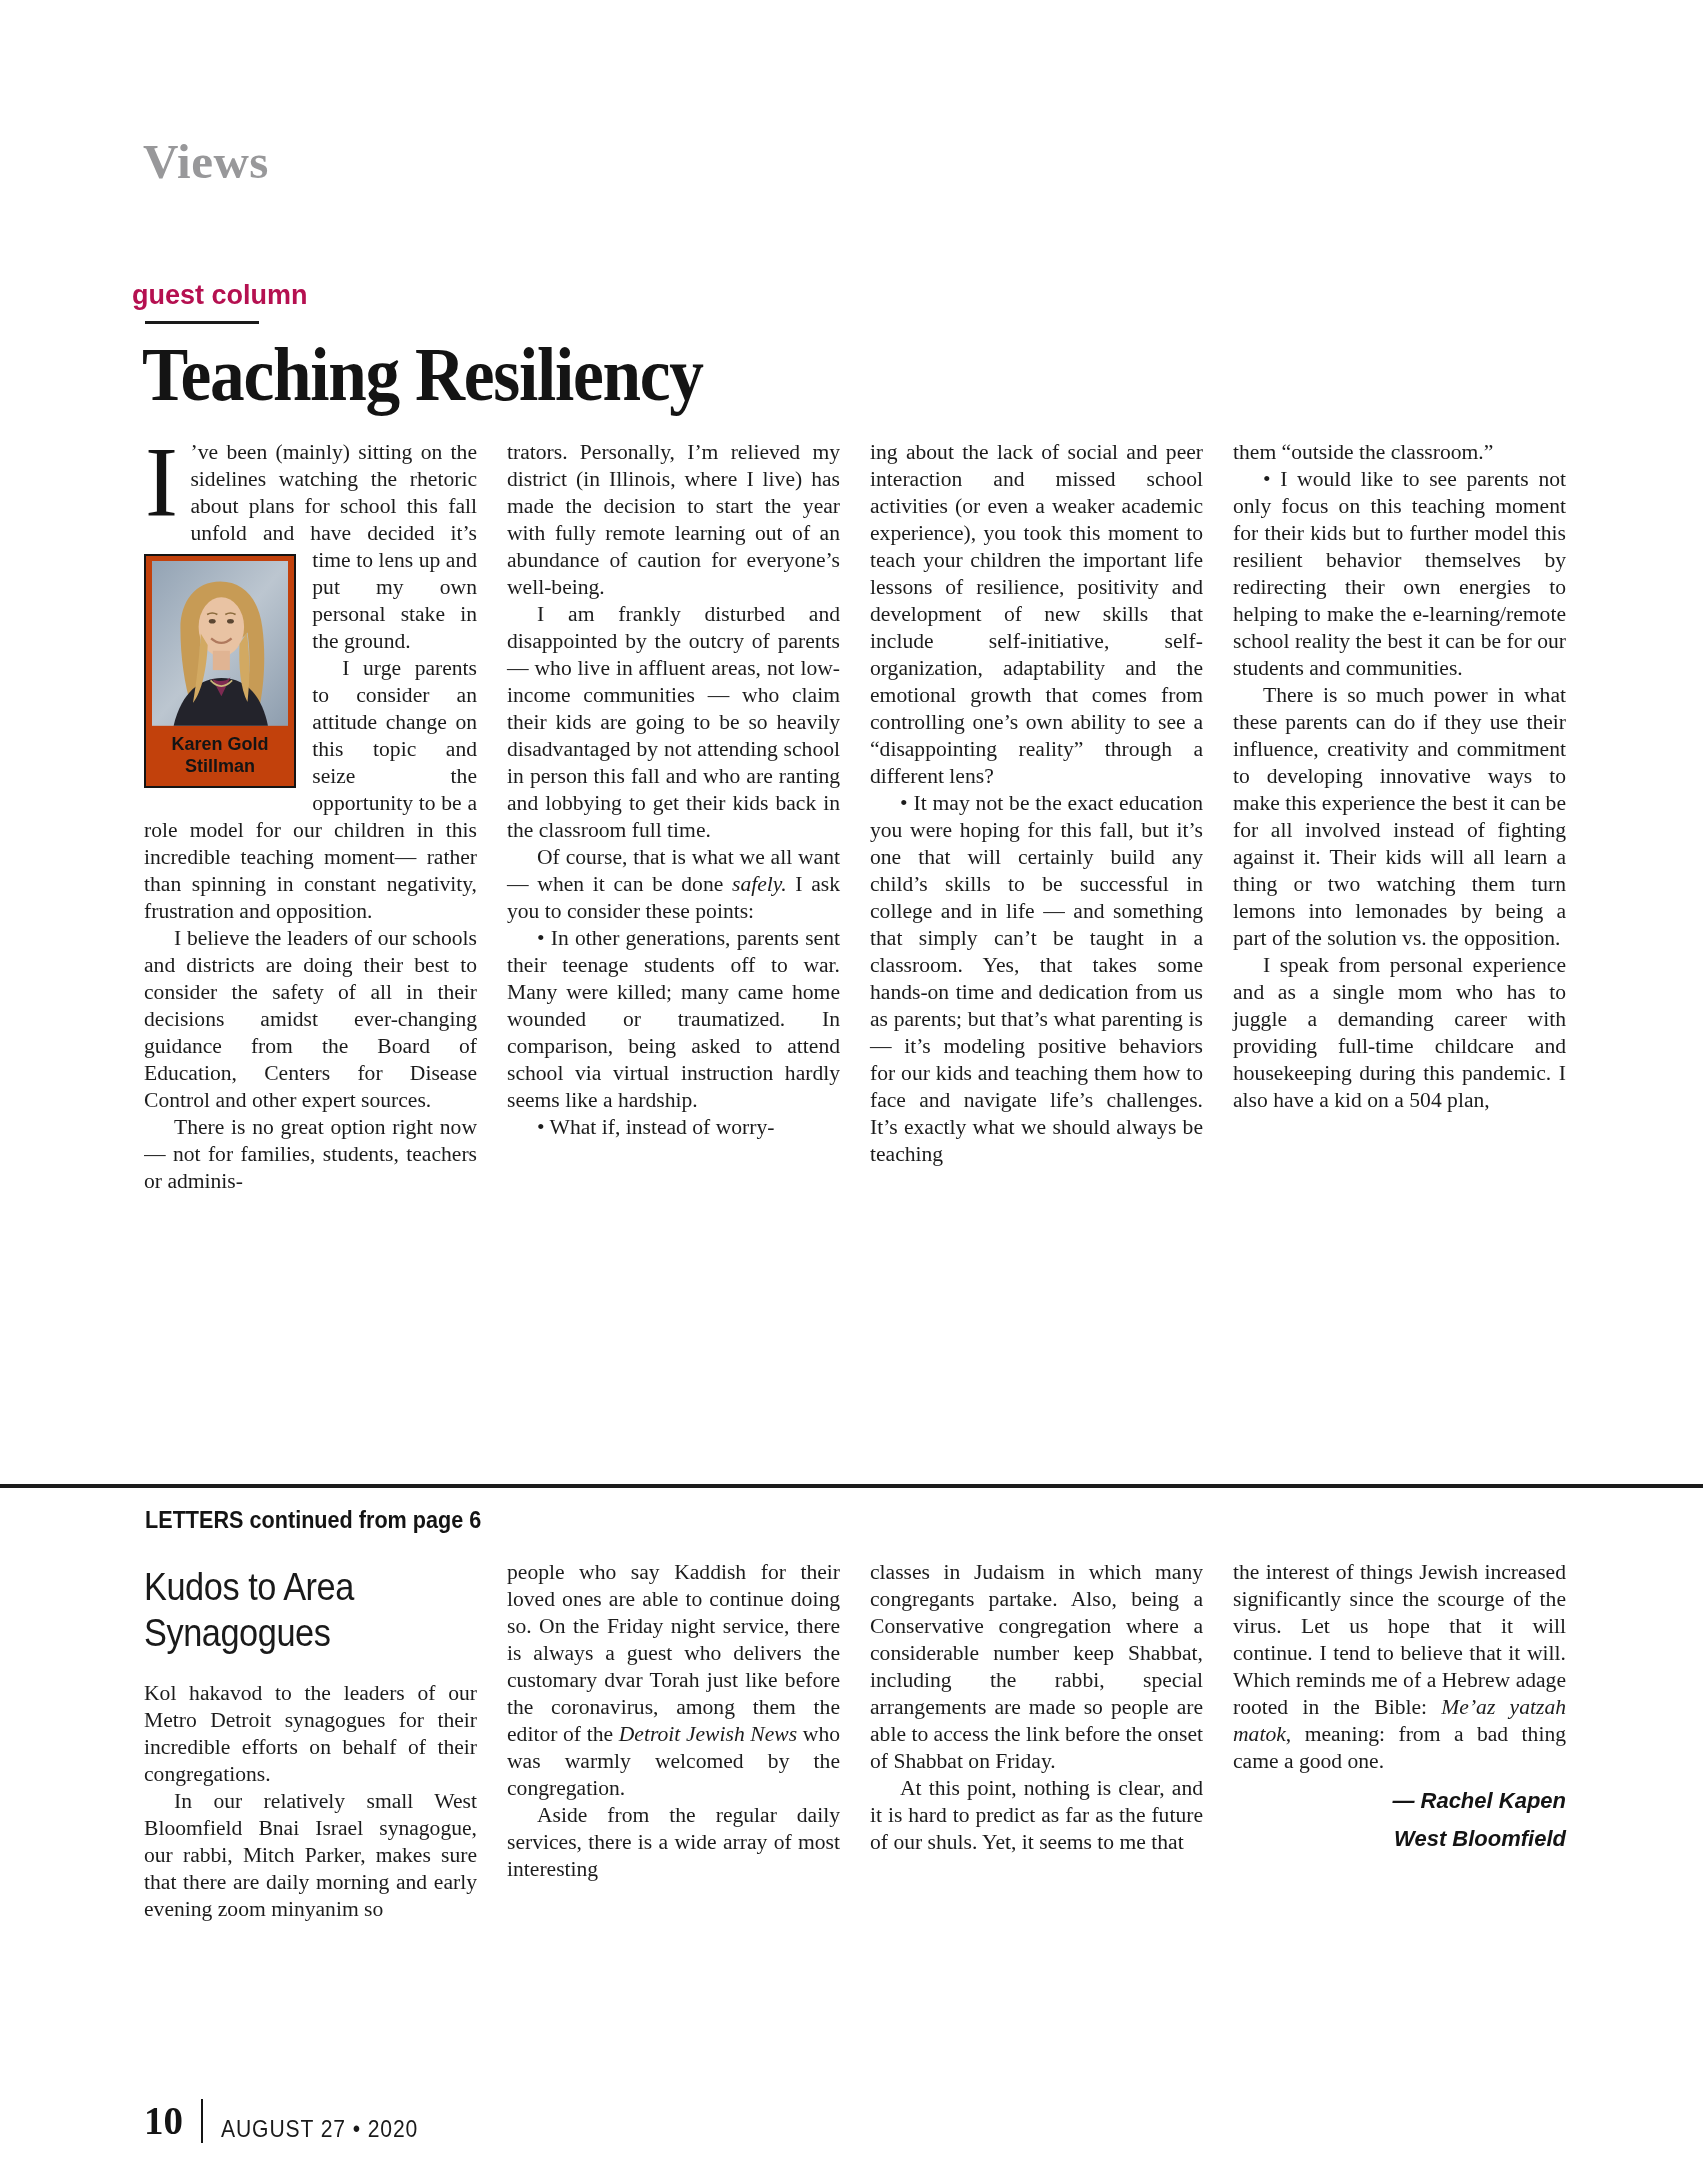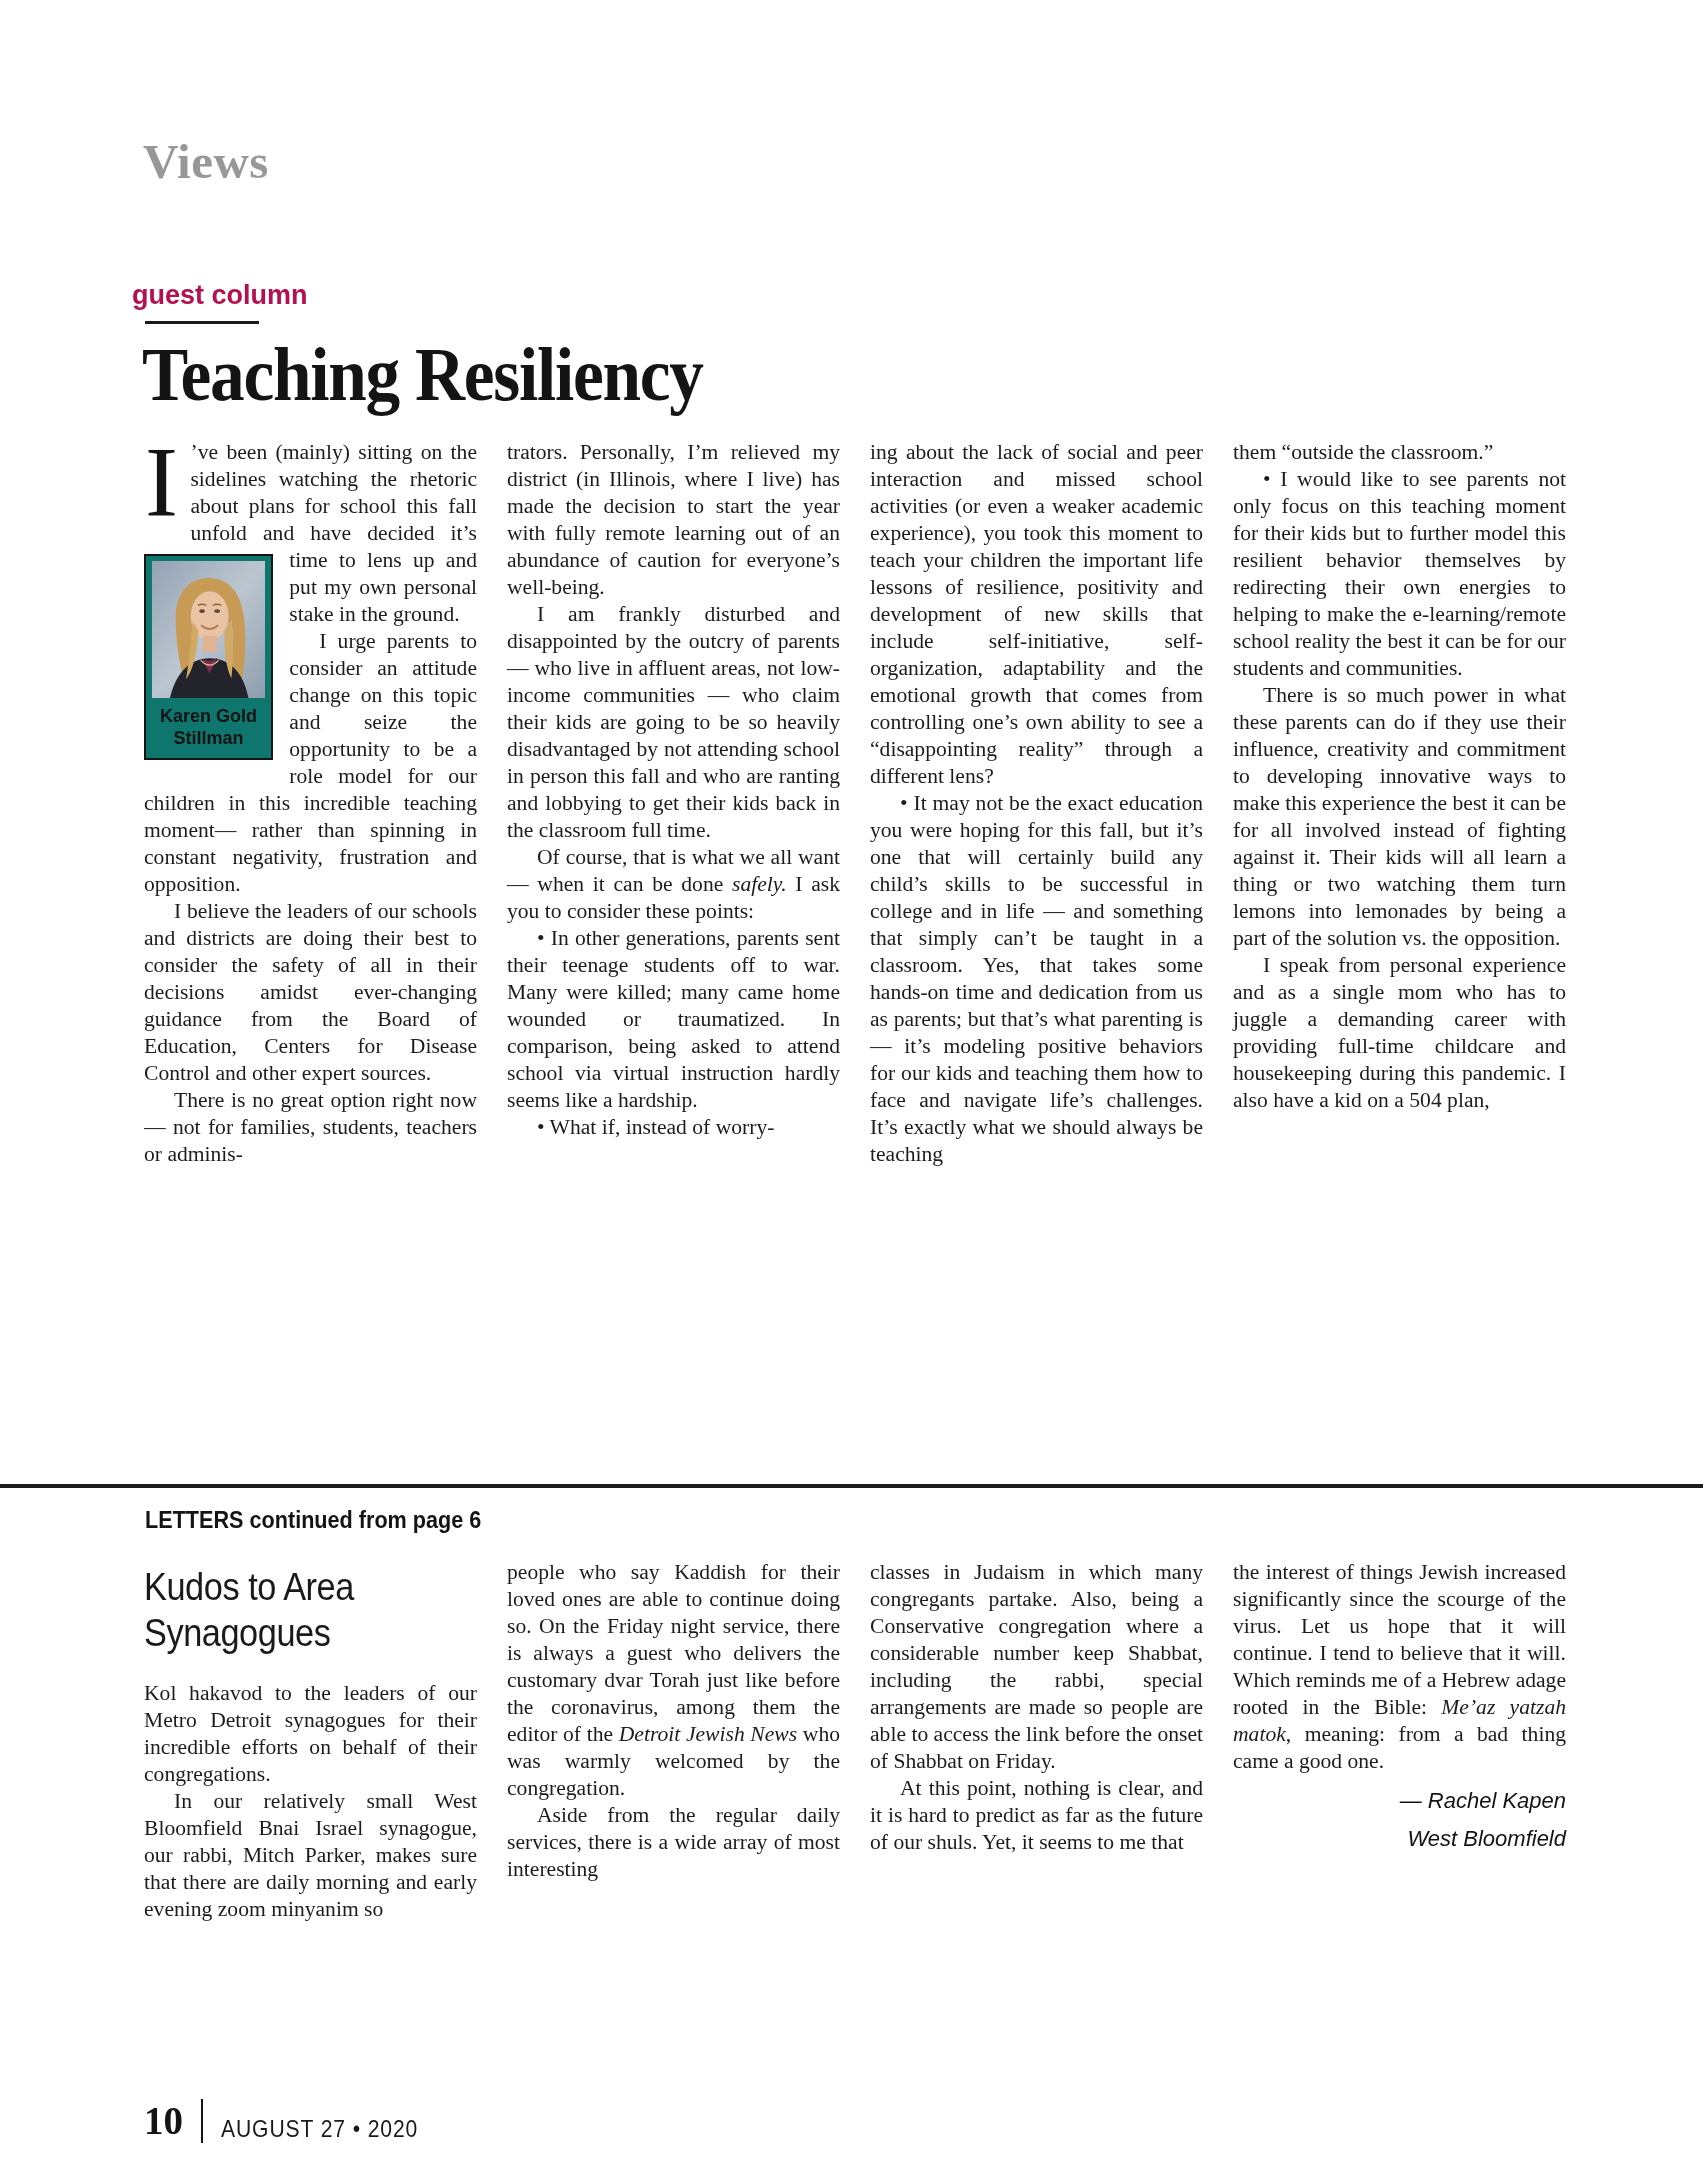--- a/index.html
+++ b/index.html
@@ -38,22 +38,22 @@
     margin:0;font-size:21.6px;line-height:27px;text-align:justify;
     text-indent:30px;color:#1c1c1c;
   }
   .col p.noindent{text-indent:0;}
   .it{font-style:italic;}
   .dropcap{
     float:left;font-size:99px;line-height:78px;
     padding:3.8px 12.5px 0 1px;color:#141414;
   }
   .photo-box{
-    float:left;width:129px;box-sizing:border-box;
-    border:2.4px solid #141414;background:#0f766e;
+    float:left;width:152px;box-sizing:border-box;
+    border:2.4px solid #141414;background:#c2410c;
     margin:6.7px 16.3px 6.7px 0;padding:5.8px 5.8px 0 5.8px;
     text-indent:0;
   }
   .photo-box .photo{width:100%;height:142px;overflow:hidden;}
   .photo-box .photo svg{display:block;width:100%;height:100%;}
   .photo-caption{
     font-family:"Liberation Sans",sans-serif;font-weight:700;
     font-size:18px;line-height:22px;text-align:center;
     padding:6.7px 1px 8.6px;color:#141414;
   }
@@ -66,21 +66,21 @@
     font-size:23.5px;color:#141414;white-space:nowrap;
     transform:scaleX(.92);transform-origin:left top;
   }
   .letters-headline{
     font-family:"Liberation Sans",sans-serif;font-weight:400;
     font-size:39px;line-height:46px;color:#1a1a1a;
     margin:4.8px 0 24px 0;letter-spacing:-0.5px;white-space:pre-line;
     transform:scaleX(.88);transform-origin:left top;
   }
   .col p.sig{
-    font-family:"Liberation Sans",sans-serif;font-weight:400;font-style:italic;
+    font-family:"Liberation Sans",sans-serif;font-weight:700;font-style:italic;
     font-size:22px;line-height:38px;text-align:right;text-indent:0;color:#141414;
   }
   .col p.sig-first{margin-top:6.7px;}
 
   
   .footer{position:absolute;left:144px;top:2098px;display:flex;align-items:flex-end;}
   .footer .pagenum{font-family:"Liberation Serif",serif;font-weight:700;font-size:39px;color:#141414;}
   .footer .vrule{width:1.9px;height:44px;background:#141414;margin:0 18px;}
   .footer .date{
     font-family:"Liberation Sans",sans-serif;font-size:24px;color:#1a1a1a;

